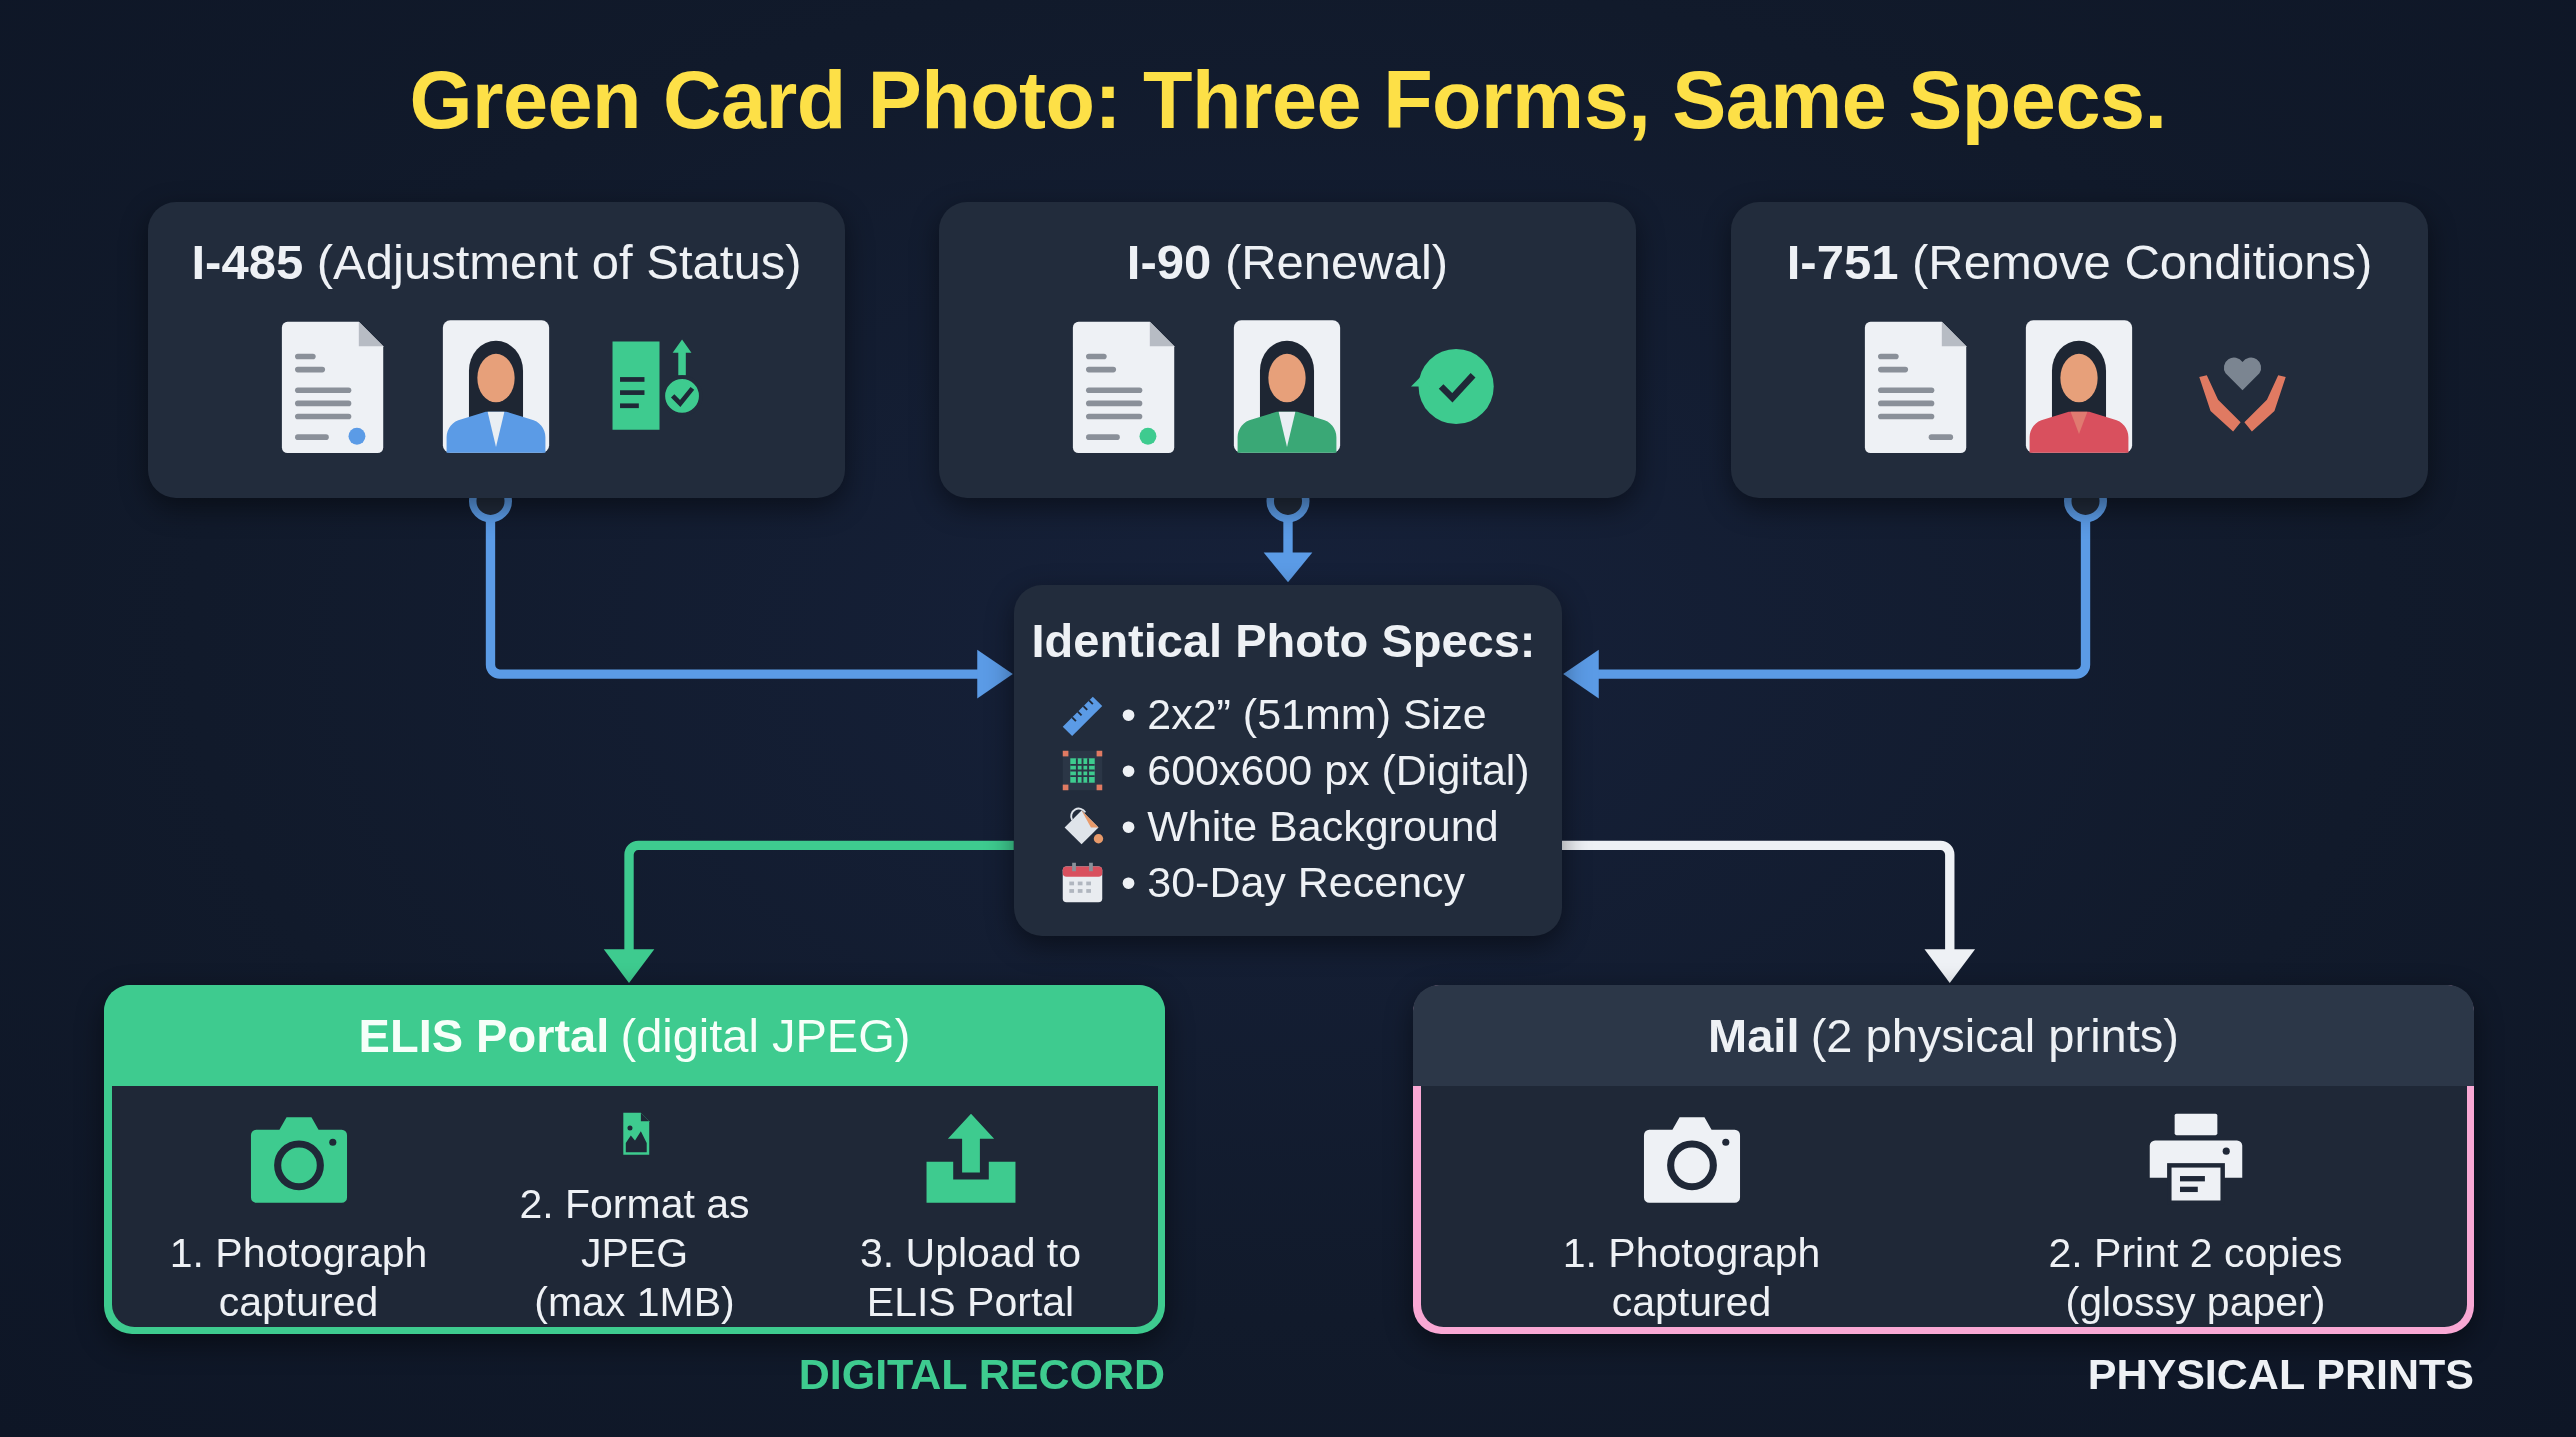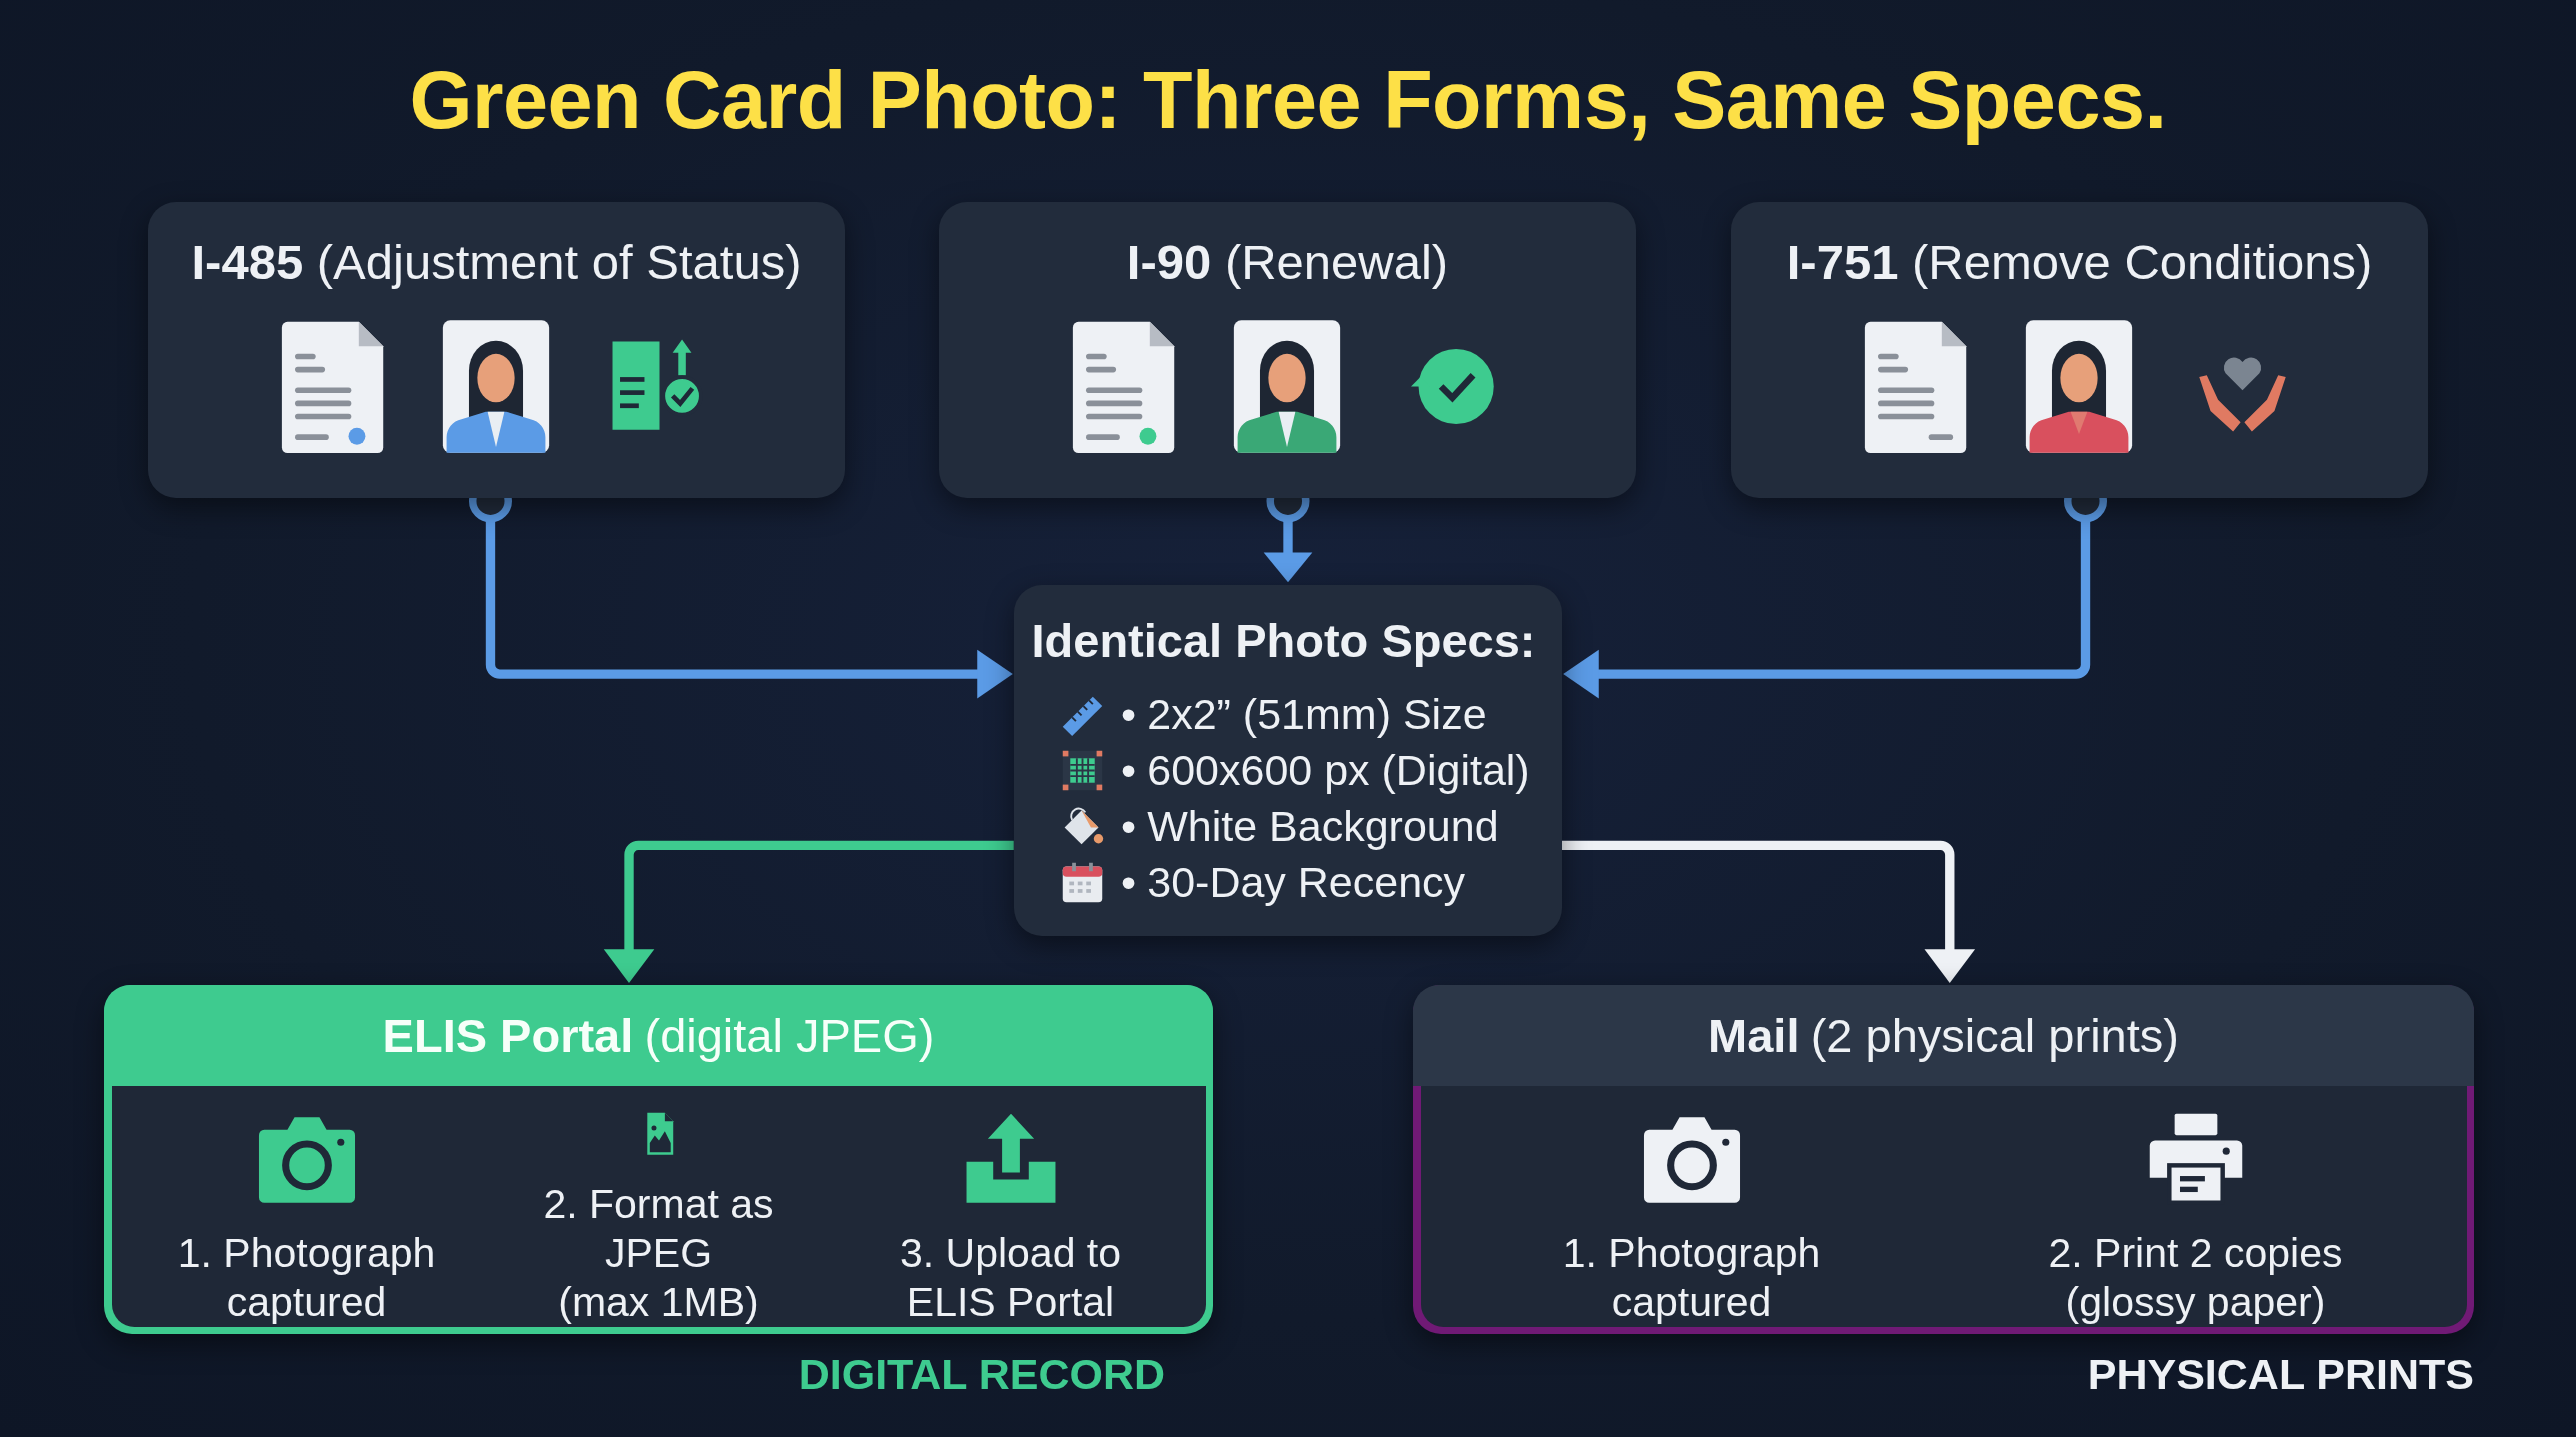--- a/index.html
+++ b/index.html
@@ -21,23 +21,23 @@
   .specs li{display:flex;align-items:center;height:56px;font-size:43px;}
   .specs li svg{width:47px;height:47px;margin-right:15px;flex:none;}
   .specs li .bul{margin-right:11.2px;}
   .route{top:985px;width:1061px;height:349px;border-radius:28px;}
   .route .rh{position:absolute;top:0;left:0;right:0;height:101px;border-radius:26px 26px 0 0;display:flex;align-items:center;justify-content:center;font-size:47px;}
   .route .rh b{font-weight:700;margin-right:11.2px;}
   .route .body{position:absolute;top:101px;left:7.5px;right:7.5px;bottom:7.5px;background:#1f2837;border-radius:0 0 22.5px 22.5px;display:flex;justify-content:space-around;padding:0 19px;}
   .step{display:flex;flex-direction:column;align-items:center;width:318px;}
   .step svg{width:112px;height:97px;margin-top:26px;}
   .step .st{margin-top:24px;text-align:center;font-size:41px;line-height:49px;color:#eef1f5;}
-  .digital{left:104px;background:#3ecb8f;padding-left:48px;}
+  .digital{left:104px;background:#3ecb8f;}
   .digital .rh{background:#3ecb8f;color:#f6fff9;}
-  .physical{left:1413px;background:#701a75;}
+  .physical{left:1413px;background:#f9a8d4;}
   .physical .rh{background:#2c3748;color:#eef1f5;}
   .foot{position:absolute;top:1350px;font-size:43px;font-weight:700;text-align:right;width:1061px;}
   .foot.g{left:104px;color:#3ecb8f;}
   .foot.w{left:1413px;color:#eef1f5;}
 </style>
 </head>
 <body>
 
 <div class="bgglow"></div>
 

